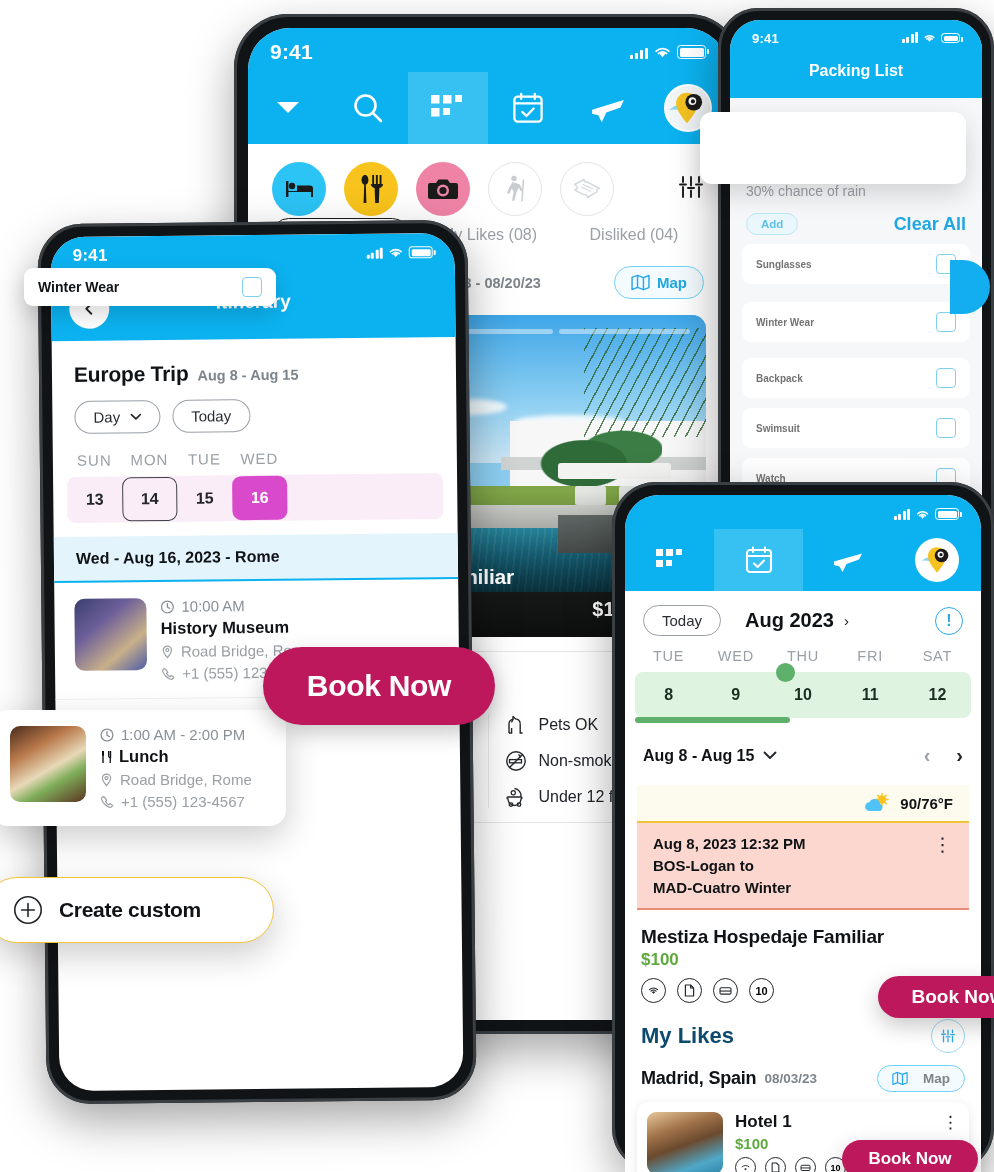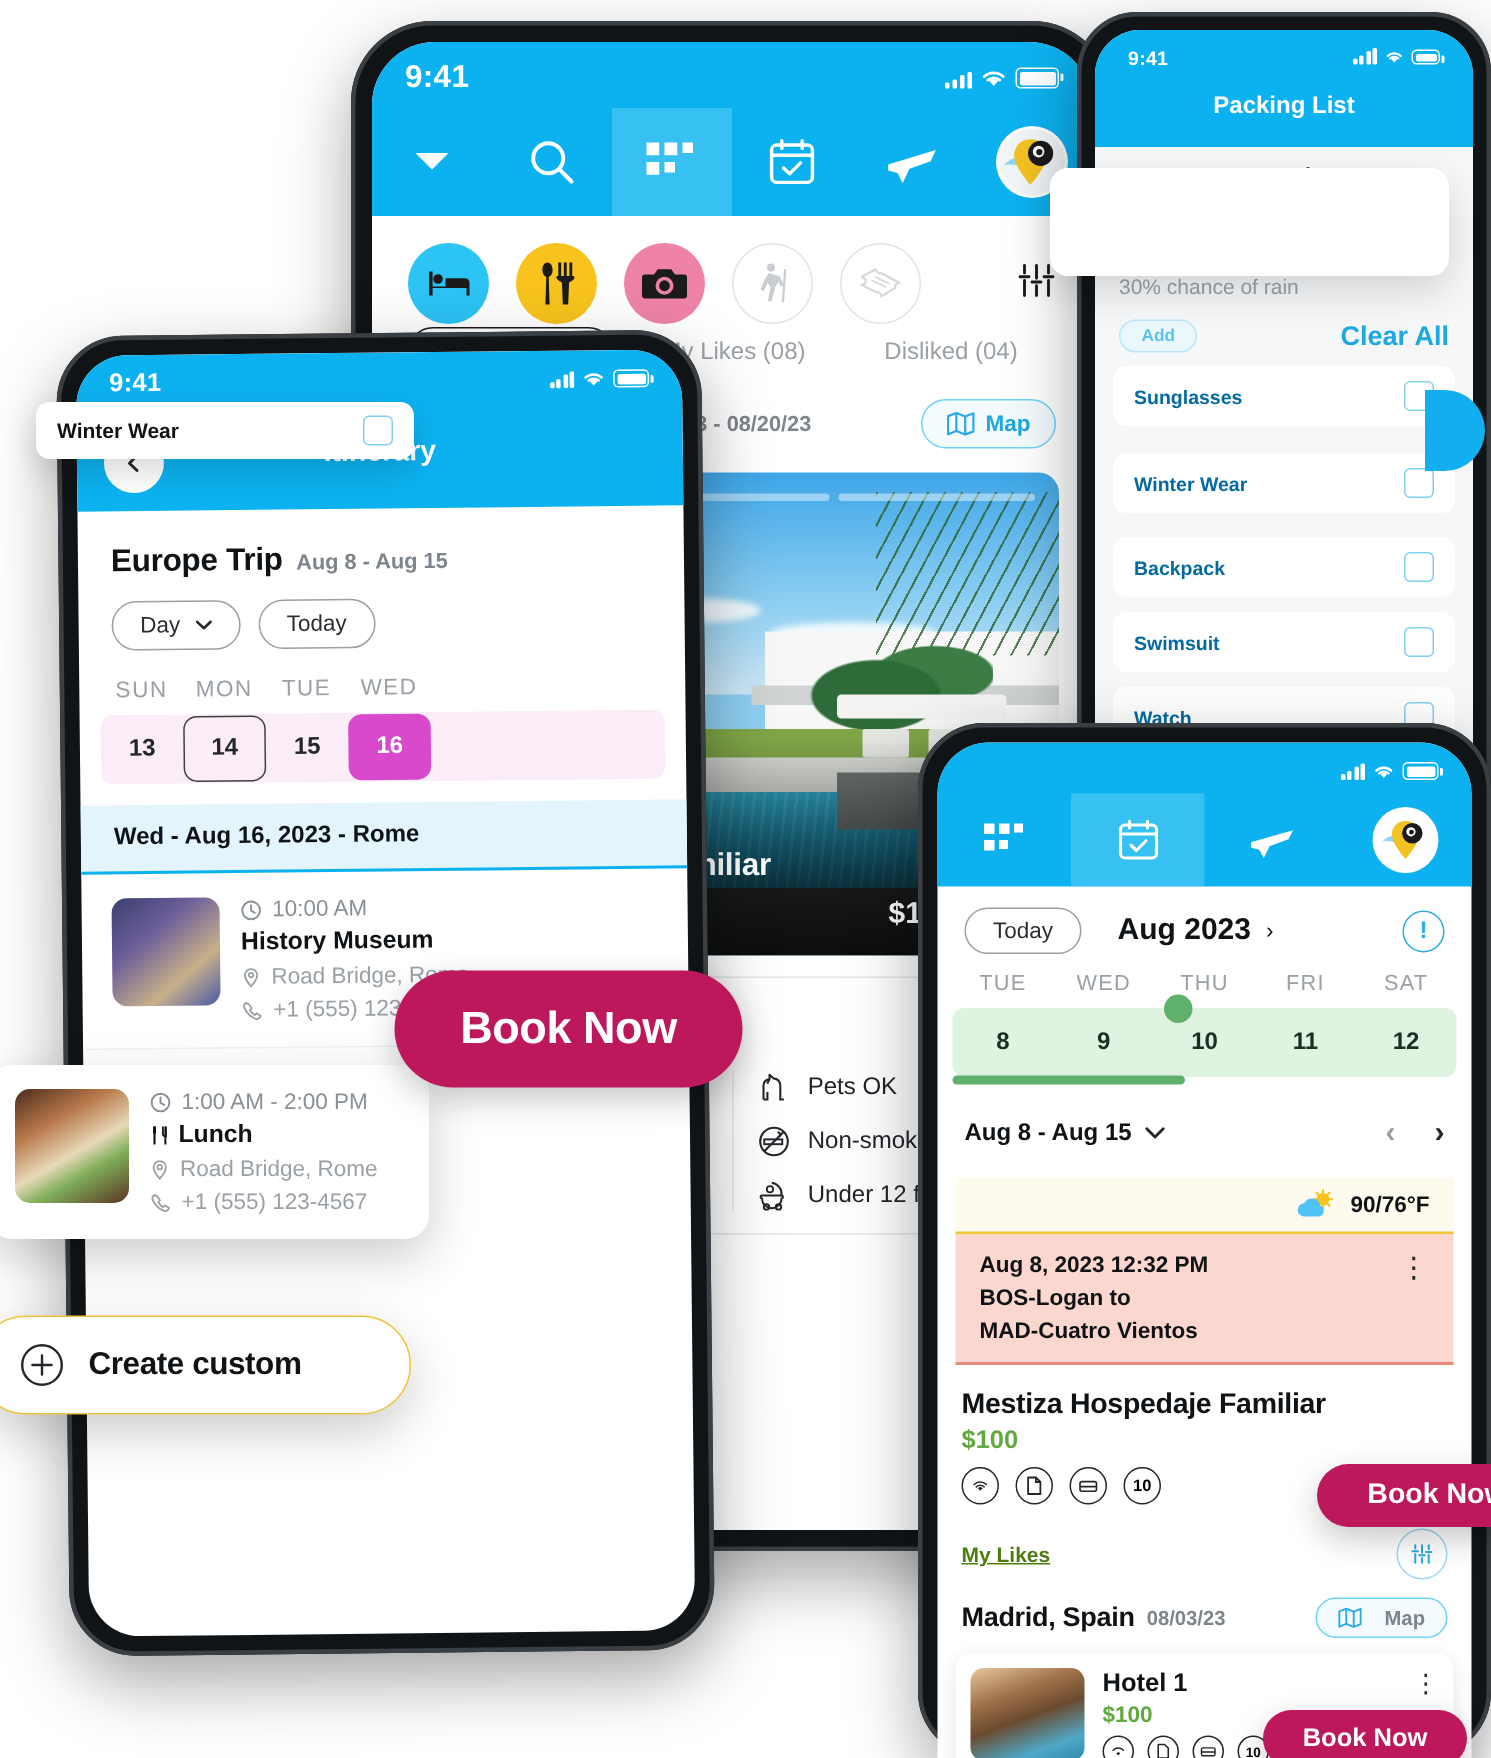--- a/index.html
+++ b/index.html
@@ -166,21 +166,21 @@
   .pl-trip i { font-style:normal; color:#8A9097; font-size:11.5px; font-weight:700; margin-left:5px;}
   .pl-wx { padding: 14px 16px 0 16px; font-size:14.5px; color:#43484E; display:flex; gap:58px;}
   .pl-wx b { color:#101316; font-weight:800; }
   .pl-rain { padding: 12px 16px 0 16px; font-size:14px; color:#9AA0A6; }
   .pl-actions { display:flex; align-items:center; padding: 14px 16px 0 16px; }
   .add-chip { border:1px solid #BDE6F8; border-radius:14px; background:#EAF7FD; color:#5FC0E8;
               font-size:11.5px; font-weight:700; padding:4px 14px; }
   .clear-all { margin-left:auto; color:#1FA7E0; font-size:18px; font-weight:800; }
   .pl-item { margin: 9px 12px 0 12px; background:#fff; border-radius:9px; height:40px;
              display:flex; align-items:center; padding: 0 14px; }
-  .pl-item span { font-size:13px; font-weight:800; color:#0369a1; }
+  .pl-item span { font-size:10px; font-weight:800; color:#737373; }
   .pl-cb { margin-left:auto; width:20px;height:20px;border:1.6px solid #7FCFEE;border-radius:4px;
            background:#fff; }
   #winter-card { position:absolute; left:24px; top:268px; width:252px; height:38px;
                  background:#fff; border-radius:9px; box-shadow:0 8px 22px rgba(0,0,0,.16);
                  display:flex; align-items:center; padding:0 14px; z-index:26; }
   #wx-card { position:absolute; left:700px; top:112px; width:266px; height:72px;
              background:#fff; border-radius:12px; box-shadow:0 10px 26px rgba(0,0,0,.15); z-index:24;}
   .blue-blob { position:absolute; left:950px; top:260px; width:40px; height:54px;
                background:#13AEF0; border-radius:0 28px 28px 0; z-index:22; }
 
@@ -217,21 +217,21 @@
   .br-dots3 { margin-left:auto; color:#23272B; font-size:19px; letter-spacing:1px; }
   .br-hotel { margin: 16px 0 0 0; padding: 0 16px; }
   .br-hotel .hn { font-size:19px; font-weight:800; color:#101316; letter-spacing:-.2px; }
   .br-hotel .hp { font-size:17px; font-weight:800; color:#5FA93F; margin-top:2px; }
   .ic-circ { width:25px;height:25px;border-radius:50%;border:1.4px solid #23272B;
              display:flex;align-items:center;justify-content:center; font-size:11px; font-weight:700;}
   .br-icons { display:flex; gap:11px; margin-top:8px; align-items:center; }
   #book-br { left:878px; top:976px; width:160px; height:42px; font-size:19px; z-index:40;}
   #book-br2 { left:842px; top:1140px; width:136px; height:38px; font-size:17px; z-index:40;}
   .br-likes { display:flex; align-items:center; padding: 16px 16px 0 16px; }
-  .br-likes b { font-size:14px; font-weight:800; color:#4d7c0f;text-decoration:underline; }
+  .br-likes b { font-size:22px; font-weight:800; color:#0c4a6e; }
   .br-sl { margin-left:auto; width:34px;height:34px;border-radius:50%;border:1.4px solid #9ED9F5;
            display:flex;align-items:center;justify-content:center; }
   .br-city { display:flex; align-items:center; padding: 12px 16px 0 16px; }
   .br-city b { font-size:18px; font-weight:800; color:#101316; letter-spacing:-.2px;}
   .br-city span { font-size:13.5px; font-weight:700; color:#7D848B; margin-left:8px; }
   .br-row { margin: 10px 12px 0 12px; background:#fff; border-radius:12px;
             box-shadow:0 3px 12px rgba(0,0,0,.10); display:flex; gap:12px; padding:10px; }
   .br-row .thumb { width:76px;height:62px;border-radius:9px; overflow:hidden; flex:0 0 auto;}
 </style>
 </head>
@@ -557,21 +557,21 @@
           <path d="M19 .4 V2 M19 11 V12.6 M12.9 6.5 H14.5 M23.5 6.5 H25.1 M14.7 2.2 L15.8 3.3 M22.2 9.7 L23.3 10.8 M23.3 2.2 L22.2 3.3 M15.8 9.7 L14.7 10.8" stroke="#F7C31C" stroke-width="1.4" stroke-linecap="round"></path>
           <path d="M6.5 18 a4.4 4.4 0 0 1 0-8.8 a5.6 5.6 0 0 1 10.6 1.5 a3.8 3.8 0 0 1-1 7.3 Z" fill="#4FC3F7"></path>
         </svg>
         <span>90/76°F</span>
       </div>
 
       <div class="br-flight">
         <div class="txt">
           <div>Aug 8, 2023 12:32 PM</div>
           <div>BOS-Logan to</div>
-          <div>MAD-Cuatro Vientos</div>
+          <div>MAD-Cuatro Winter</div>
         </div>
         <div class="br-dots3">⋮</div>
       </div>
 
       <div class="br-hotel">
         <div class="hn">Mestiza Hospedaje Familiar</div>
         <div class="hp">$100</div>
         <div class="br-icons">
           <div class="ic-circ">
             <svg width="13" height="11" viewBox="0 0 16 12">

